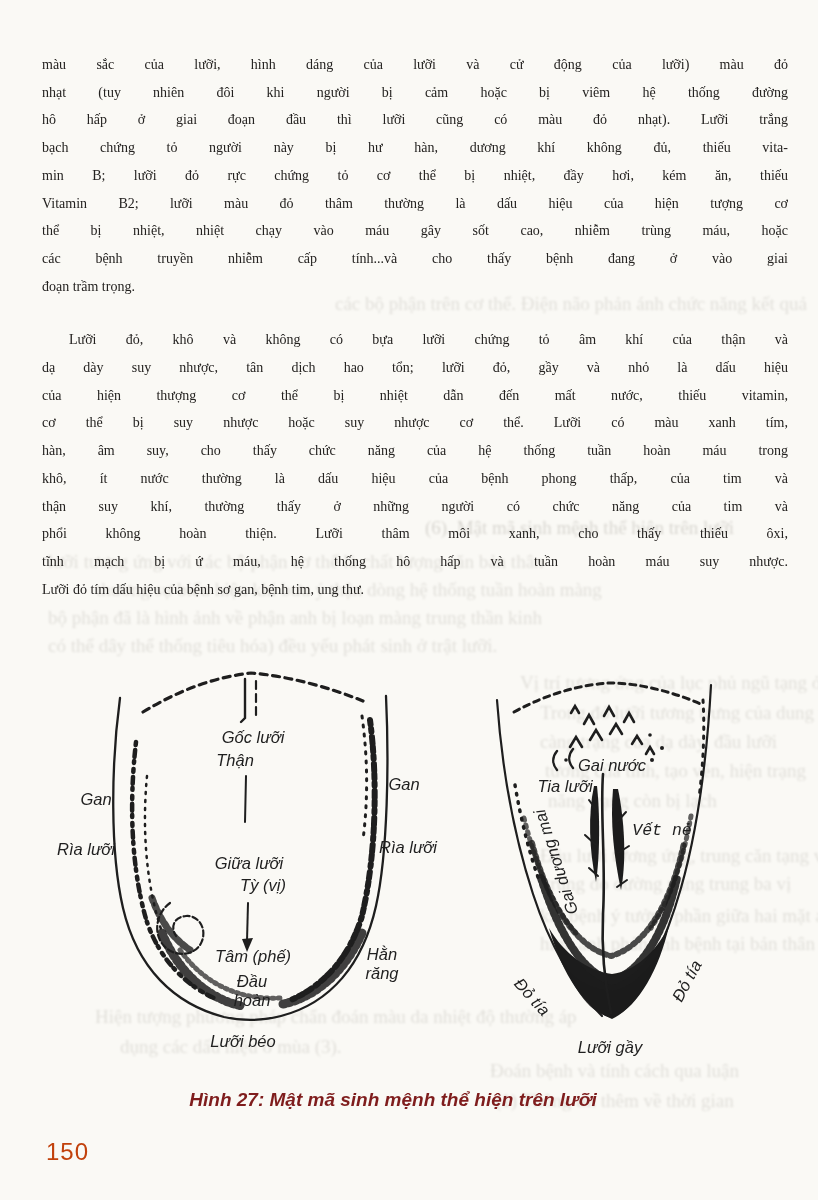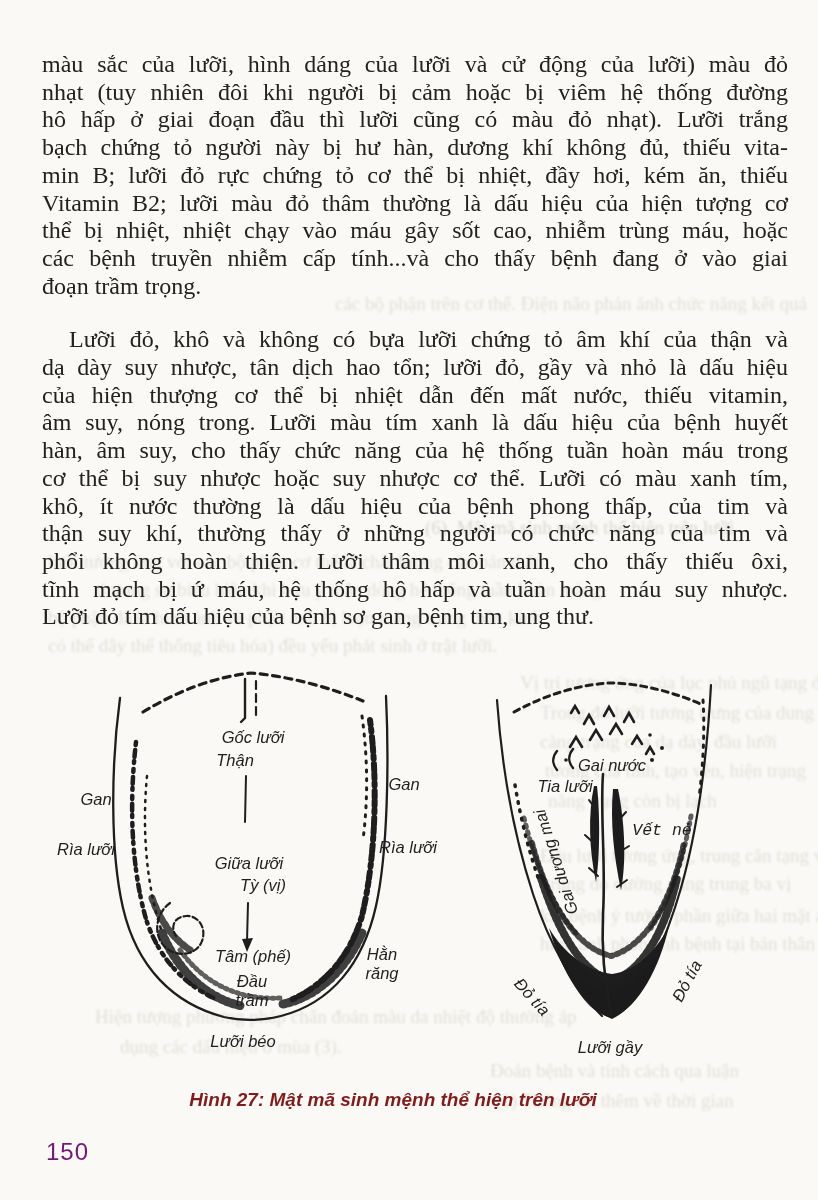--- a/index.html
+++ b/index.html
@@ -18,21 +18,21 @@
     color:#7d786e;
     opacity:0.20;
     filter:blur(0.8px);
     white-space:nowrap;
     z-index:1;
   }
   .bleed-strong{opacity:0.27;}
   
   .bodytext{
     position:absolute;left:42px;top:51px;width:746px;
-    font-size:24px;line-height:27.7px;
+    font-size:14px;line-height:27.7px;
     z-index:3;
   }
   .ln{text-align:justify;text-align-last:justify;}
   .ln.last{text-align-last:left;}
   .ln.indent{padding-left:27px;}
   .para2{margin-top:26px;}
   
   .fig-svg{position:absolute;left:0;top:0;z-index:2;pointer-events:none;}
   .fig-svg path,.fig-svg polygon,.fig-svg circle{stroke-linecap:round;}
   .lbl{
@@ -52,21 +52,21 @@
     position:absolute;left:393px;top:1100px;
     transform:translate(-50%,-50%);
     font:italic bold 19px "Liberation Sans", sans-serif;
     color:#7f1d1d;
     white-space:nowrap;
     z-index:4;
   }
   .pagenum{
     position:absolute;left:46px;top:1138px;
     font:24px "Liberation Sans", sans-serif;
-    color:#701a75;
+    color:#c2410c;
     letter-spacing:1px;
     z-index:4;
   }
 </style>
 </head>
 <body>
 
 <div class="page">
 
   <div>
@@ -100,23 +100,22 @@
       <div class="ln">min B; lưỡi đỏ rực chứng tỏ cơ thể bị nhiệt, đầy hơi, kém ăn, thiếu</div>
       <div class="ln">Vitamin B2; lưỡi màu đỏ thâm thường là dấu hiệu của hiện tượng cơ</div>
       <div class="ln">thể bị nhiệt, nhiệt chạy vào máu gây sốt cao, nhiễm trùng máu, hoặc</div>
       <div class="ln">các bệnh truyền nhiễm cấp tính...và cho thấy bệnh đang ở vào giai</div>
       <div class="ln last">đoạn trầm trọng.</div>
     </div>
     <div class="para2">
       <div class="ln indent">Lưỡi đỏ, khô và không có bựa lưỡi chứng tỏ âm khí của thận và</div>
       <div class="ln">dạ dày suy nhược, tân dịch hao tổn; lưỡi đỏ, gầy và nhỏ là dấu hiệu</div>
       <div class="ln">của hiện thượng cơ thể bị nhiệt dẫn đến mất nước, thiếu vitamin,</div>
-      <div class="ln">âm suy, nóng trong. Lưỡi màu tím xanh là dấu hiệu của bệnh huyết</div>
+      <div class="ln">cơ thể bị suy nhược hoặc suy nhược cơ thể. Lưỡi có màu xanh tím,</div>
       <div class="ln">hàn, âm suy, cho thấy chức năng của hệ thống tuần hoàn máu trong</div>
-      <div class="ln">cơ thể bị suy nhược hoặc suy nhược cơ thể. Lưỡi có màu xanh tím,</div>
       <div class="ln">khô, ít nước thường là dấu hiệu của bệnh phong thấp, của tim và</div>
       <div class="ln">thận suy khí, thường thấy ở những người có chức năng của tim và</div>
       <div class="ln">phổi không hoàn thiện. Lưỡi thâm môi xanh, cho thấy thiếu ôxi,</div>
       <div class="ln">tĩnh mạch bị ứ máu, hệ thống hô hấp và tuần hoàn máu suy nhược.</div>
       <div class="ln last">Lưỡi đỏ tím dấu hiệu của bệnh sơ gan, bệnh tim, ung thư.</div>
     </div>
   </div>
 
   <svg class="fig-svg" width="818" height="1200" viewBox="0 0 818 1200">
 
@@ -167,21 +166,21 @@
   <div class="lbl" style="left:253px;top:737px;">Gốc lưỡi</div>
   <div class="lbl" style="left:235px;top:760px;">Thận</div>
   <div class="lbl" style="left:96px;top:799px;">Gan</div>
   <div class="lbl" style="left:404px;top:784px;">Gan</div>
   <div class="lbl" style="left:86px;top:849px;">Rìa lưỡi</div>
   <div class="lbl" style="left:408px;top:847px;">Rìa lưỡi</div>
   <div class="lbl" style="left:249px;top:863px;">Giữa lưỡi</div>
   <div class="lbl" style="left:263px;top:885px;">Tỳ (vị)</div>
   <div class="lbl" style="left:253px;top:956px;">Tâm (phế)</div>
   <div class="lbl" style="left:252px;top:991px;">Đầu
-trầm</div>
+hoàn</div>
   <div class="lbl" style="left:382px;top:964px;">Hằn
 răng</div>
   <div class="lbl" style="left:243px;top:1041px;">Lưỡi béo</div>
 
   <div class="lbl" style="left:612px;top:765px;">Gai nước</div>
   <div class="lbl" style="left:538px;top:786px;margin-left:27px;">Tia lưỡi</div>
   <div class="lbl" style="left:662px;top:830px;font-family:Liberation Mono, monospace;">Vết nẻ</div>
   <div class="lbl rot-mai" style="left:556px;top:862px;">Gai dương mai</div>
   <div class="lbl rot-dl" style="left:532px;top:997px;">Đỏ tía</div>
   <div class="lbl rot-dr" style="left:687px;top:981px;">Đỏ tía</div>

